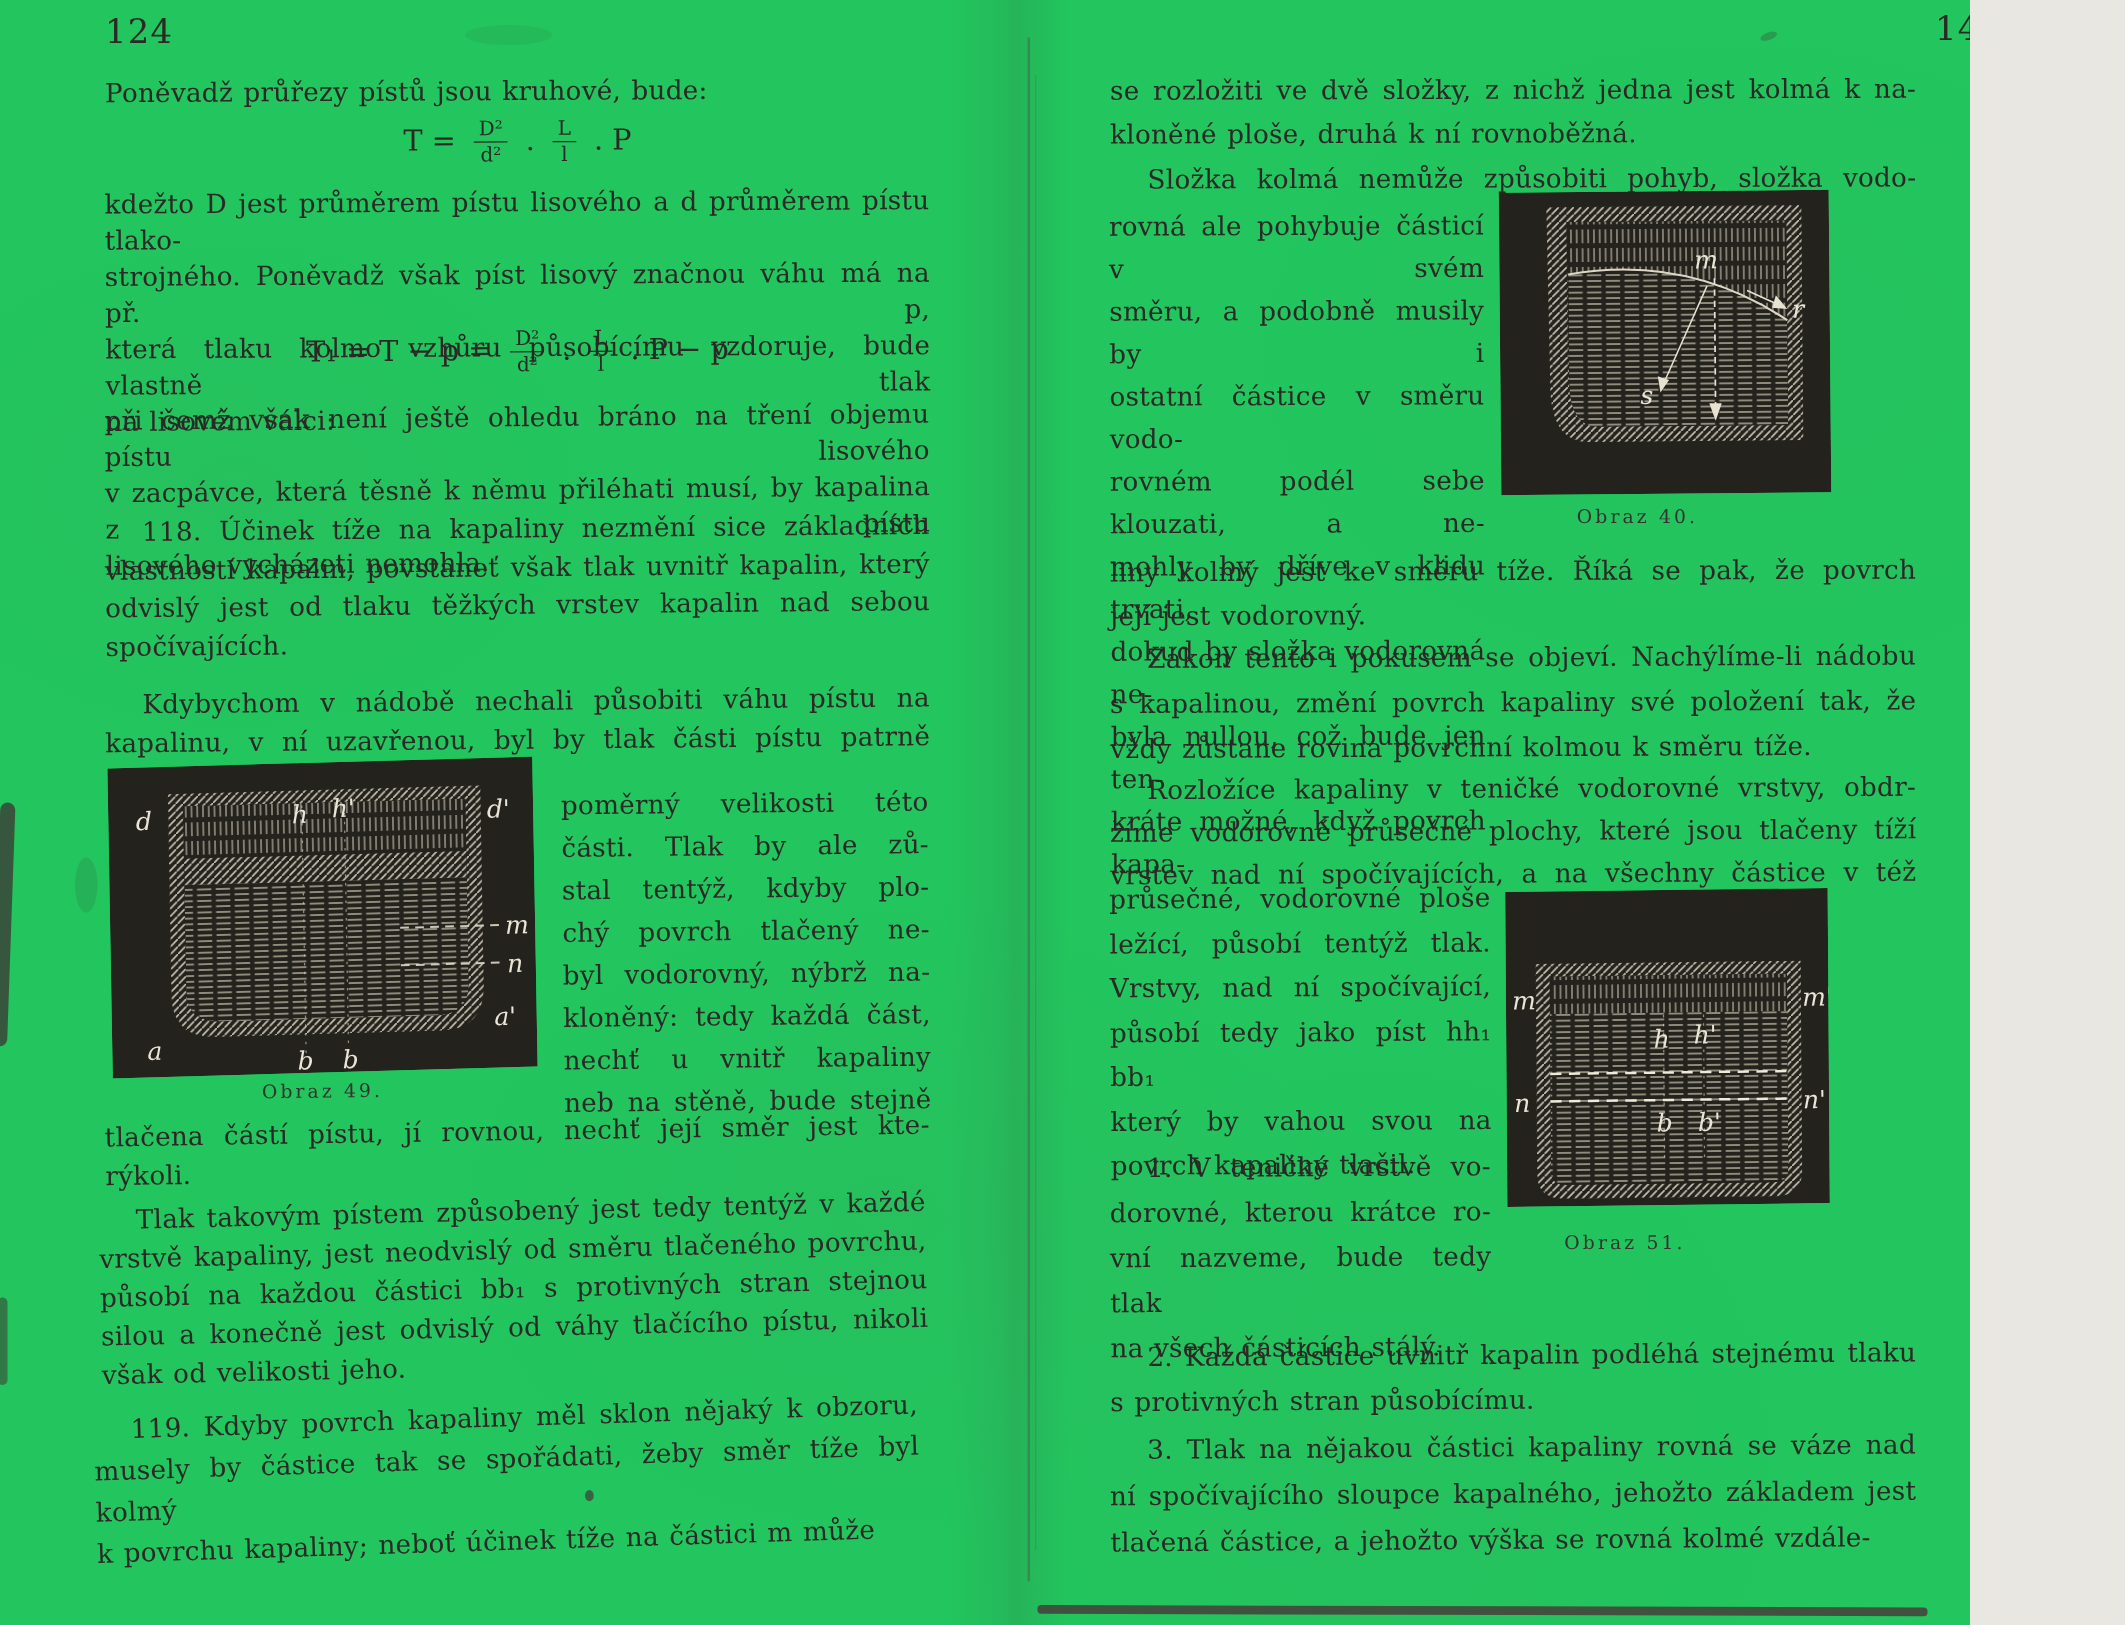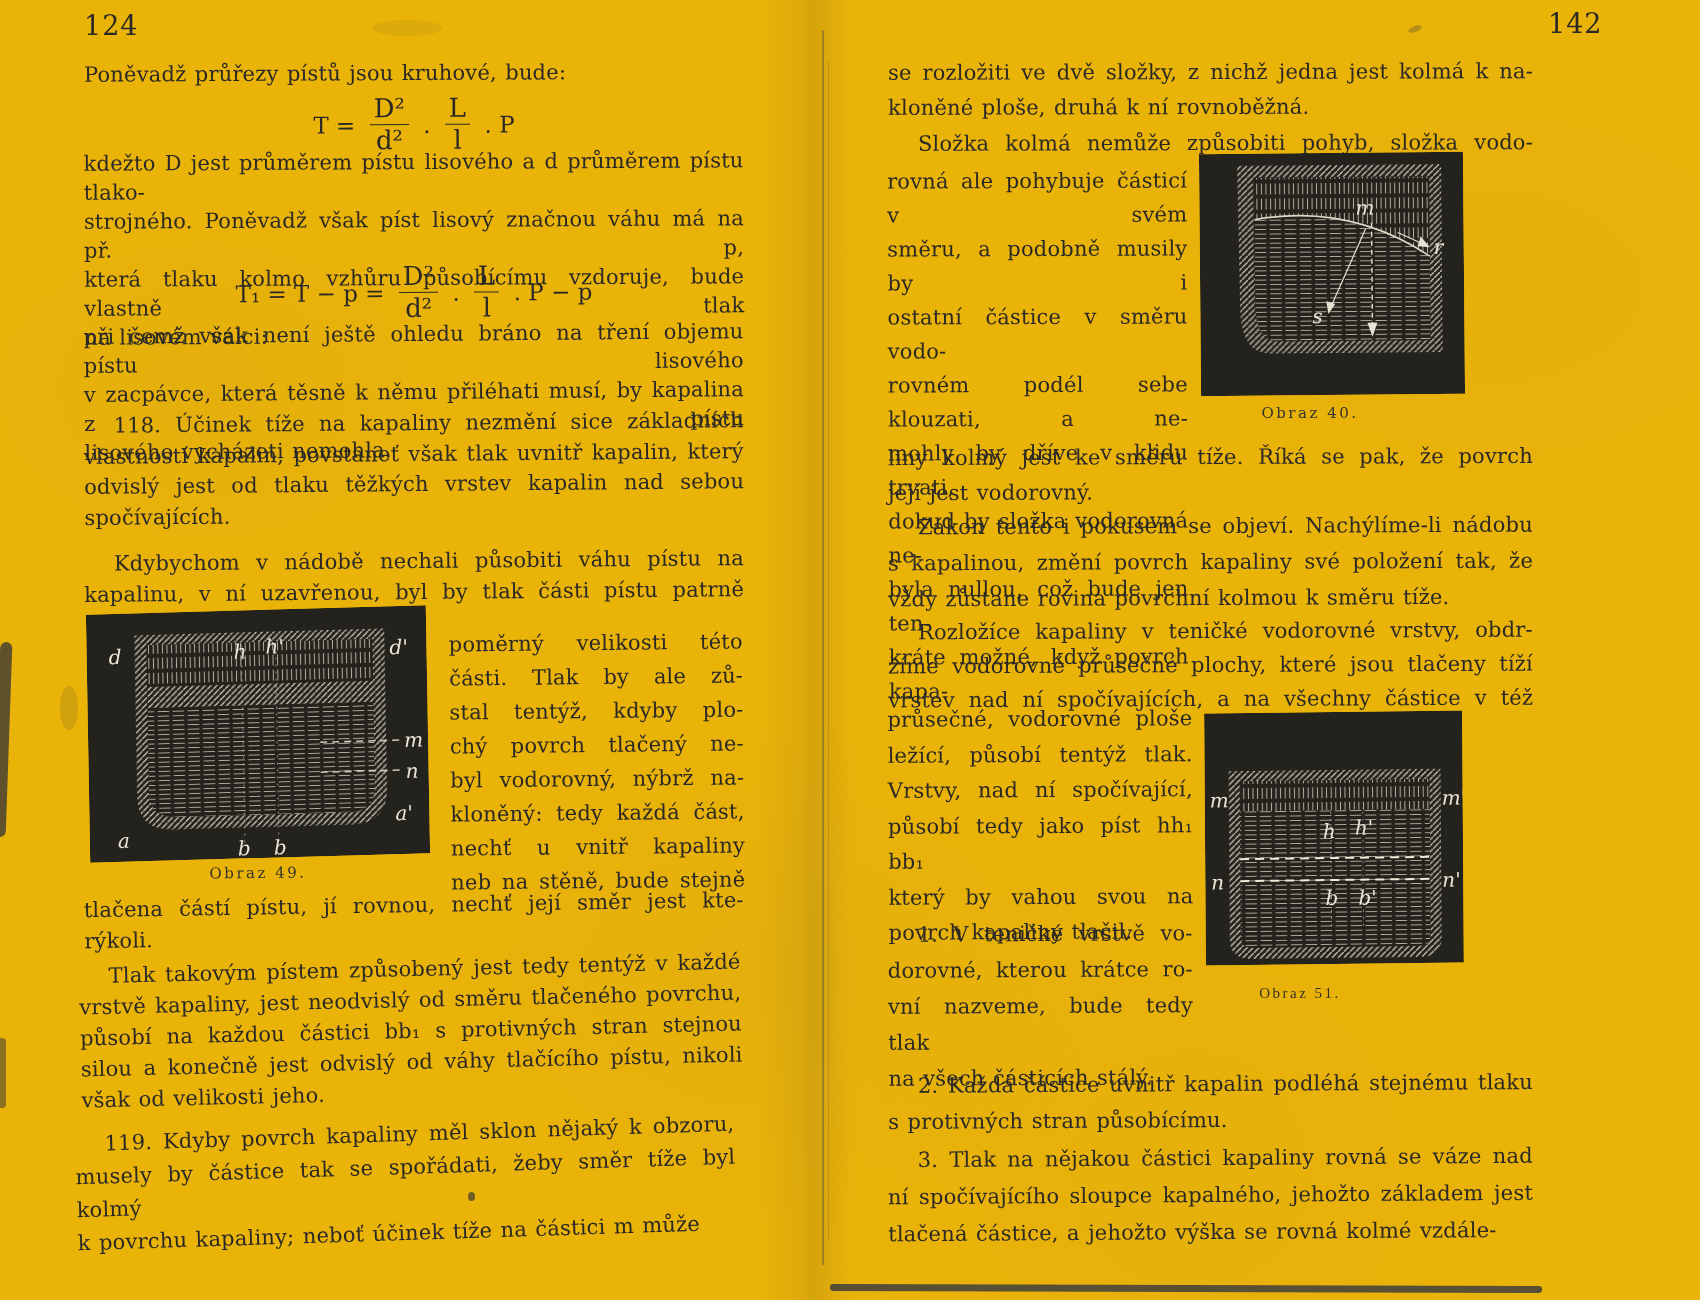--- a/index.html
+++ b/index.html
@@ -1,39 +1,39 @@
 <!DOCTYPE html>
 <html><head>
 <meta charset="utf-8">
 <style>
   * { margin:0; padding:0; box-sizing:border-box; }
   html,body { background:#e9e7e1; }
   .scan {
-    position:relative; width:1700px; height:1300px; overflow:hidden;
-    background:#eab308;
+    position:relative; width:1576px; height:1300px; overflow:hidden;
+    background:#22c55e;
     font-family:"DejaVu Serif","Liberation Serif",serif;
     color:#2b2925;
   }
   .scan::before{
     content:""; position:absolute; inset:0; pointer-events:none;
     background:
       radial-gradient(420px 300px at 12% 30%, rgba(120,110,90,.05), transparent 70%),
       radial-gradient(520px 380px at 45% 75%, rgba(120,110,90,.05), transparent 70%),
       radial-gradient(600px 400px at 88% 22%, rgba(120,110,90,.04), transparent 70%),
       radial-gradient(500px 500px at 70% 90%, rgba(120,110,90,.04), transparent 70%);
   }
   .block { position:absolute; }
   .txt { font-size:21px; letter-spacing:.2px; word-spacing:1.5px; line-height:var(--lh,30px); }
   .ln { text-align:justify; text-align-last:justify; }
   .ln.last { text-align-last:left; }
   .indent .ln:first-child { text-indent:30px; }
   .pagenum { font-size:27px; letter-spacing:1px; }
   .formula { position:absolute; text-align:center; font-size:23px; }
   .fpart { display:inline-block; vertical-align:middle; padding:0 2px; }
-  .frac { display:inline-block; vertical-align:middle; margin:0 5px; font-size:26px; line-height:1.12; text-align:center; }
+  .frac { display:inline-block; vertical-align:middle; margin:0 5px; font-size:16px; line-height:1.12; text-align:center; }
   .fn { display:block; border-bottom:1.6px solid #2b2925; padding:0 4px 1px; }
   .fd { display:block; padding-top:1px; }
   .fig { position:absolute; }
   .fig svg { display:block; }
   .fig text { font-family:"DejaVu Serif",serif; font-style:italic; fill:#eae5d6; font-size:20px; }
   .figcap { position:absolute; font-size:15px; letter-spacing:2.5px; color:#35332d; text-align:center; }
   .gutter { position:absolute; left:758px; top:0; width:96px; height:1300px; pointer-events:none;
     background:linear-gradient(90deg, rgba(60,55,45,0) 0%, rgba(60,55,45,.07) 45%, rgba(60,55,45,.12) 56%, rgba(60,55,45,0) 100%); }
   .vrule { position:absolute; width:2px; background:#55524a; }
   .smudge { position:absolute; background:#3c3a34; }
@@ -287,21 +287,21 @@
       <text x="5" y="94">m</text>
       <text x="237" y="94">m'</text>
       <text x="6" y="176">n</text>
       <text x="237" y="176">n'</text>
       <text x="118" y="126">h</text>
       <text x="150" y="123">h'</text>
       <text x="120" y="193">b</text>
       <text x="153" y="193">b'</text>
     </svg>
   </div>
-  <div class="figcap" style="left:1180px; top:985px; width:240px;font-family:Liberation Serif, serif;">Obraz 51.</div>
+  <div class="figcap" style="left:1180px; top:985px; width:240px;">Obraz 51.</div>
 
   <div class="block txt" style="left:888px; top:702px; width:305px; --lh:35.5px; transform:rotate(-.3deg);">
       <div class="ln">průsečné, vodorovné ploše</div>
       <div class="ln">ležící, působí tentýž tlak.</div>
       <div class="ln">Vrstvy, nad ní spočívající,</div>
       <div class="ln">působí tedy jako píst hh₁ bb₁</div>
       <div class="ln">který by vahou svou na</div>
       <div class="ln last">povrch kapaliny tlačil.</div>
     </div>
 

